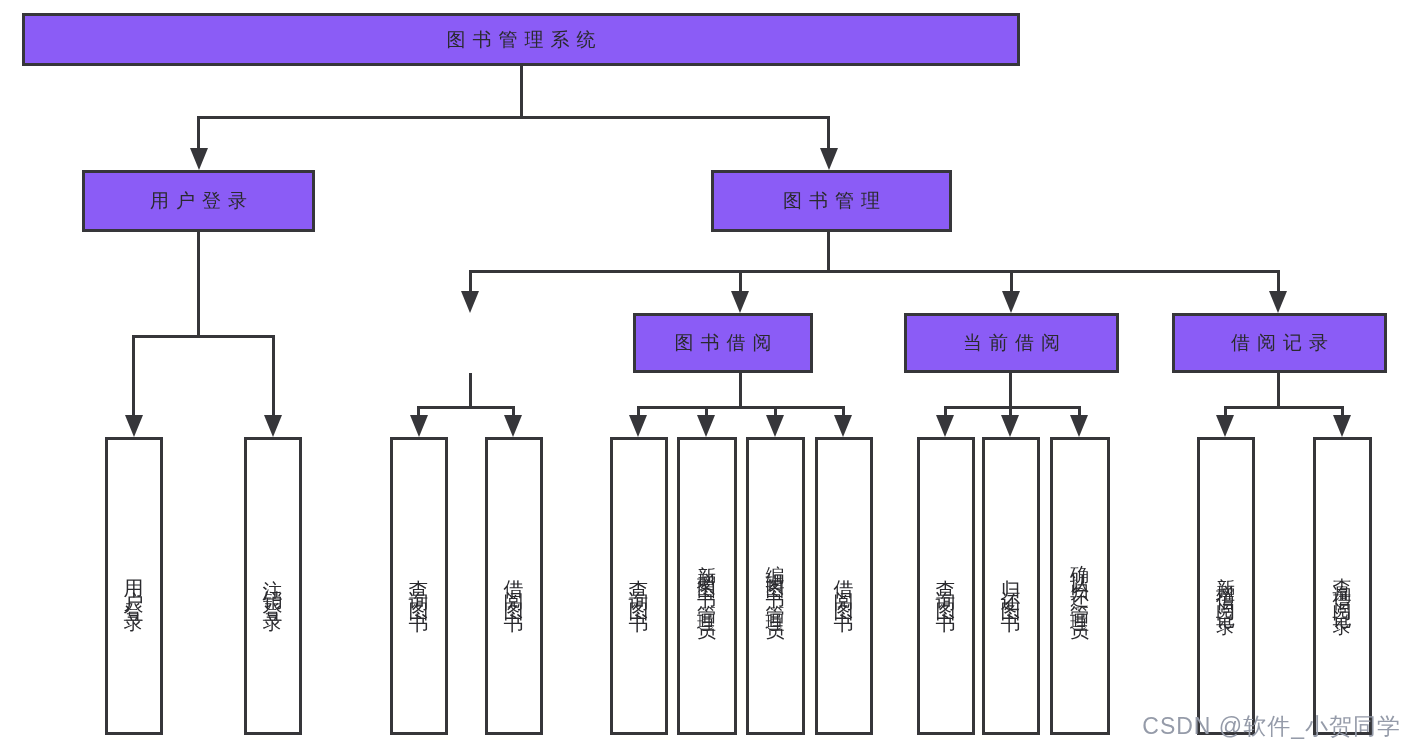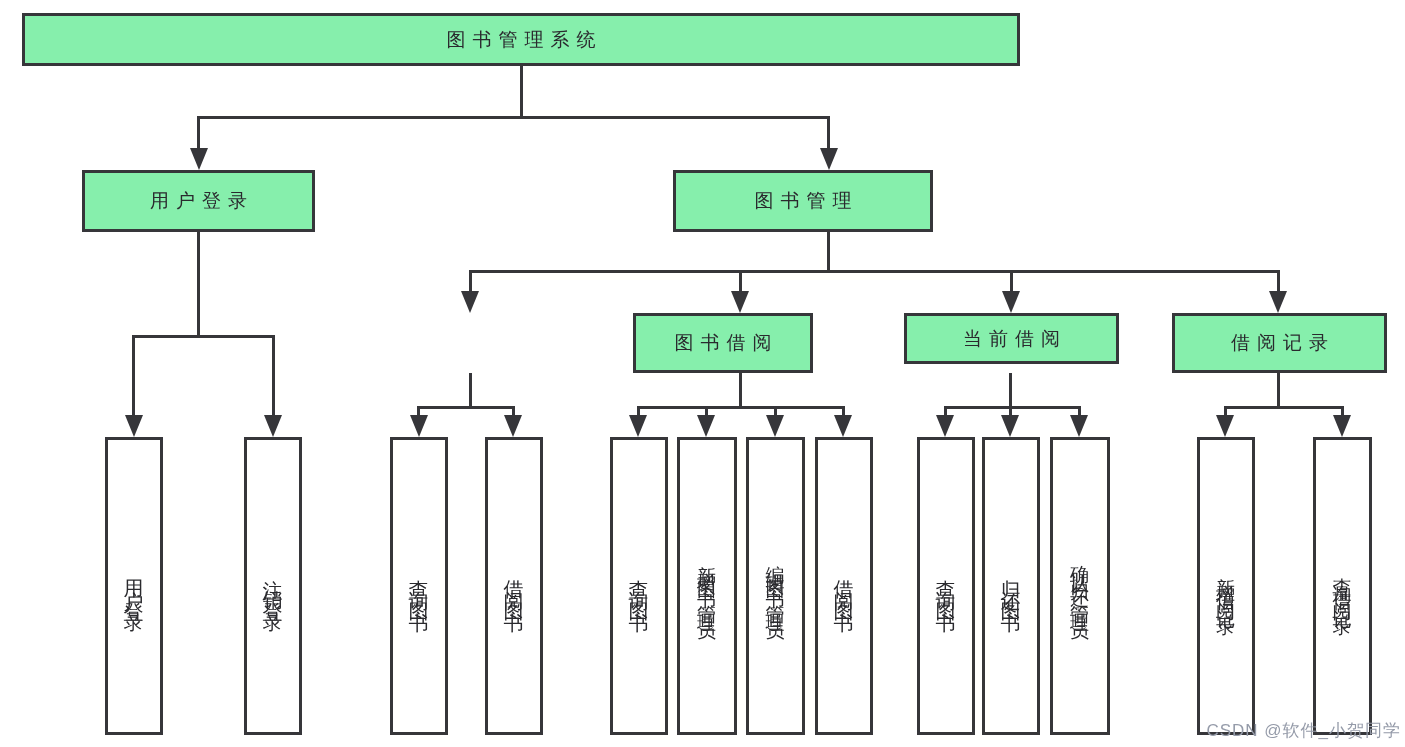--- a/index.html
+++ b/index.html
@@ -1,21 +1,21 @@
 <!DOCTYPE html>
 <html><head>
 <meta charset="utf-8">
 <style>
   html,body{margin:0;padding:0;background:#ffffff;}
   body{font-family:"Liberation Sans","DejaVu Sans",sans-serif;}
   #canvas{
     position:relative;width:1405px;height:747px;background:#ffffff;overflow:hidden;
   }
   .box{
-    position:absolute;background:#86efac;border:3px solid #36363a;box-sizing:border-box;
+    position:absolute;background:#8b5cf6;border:3px solid #36363a;box-sizing:border-box;
     display:flex;align-items:center;justify-content:center;
     color:#2a2a2e;font-size:19px;letter-spacing:7px;text-indent:7px;white-space:nowrap;
   }
   .leaf{
     position:absolute;background:#ffffff;border:3px solid #36363a;box-sizing:border-box;
     display:flex;align-items:center;justify-content:center;
     color:#2a2a2e;
   }
   .leaf > span{
     writing-mode:vertical-lr;text-orientation:mixed;
@@ -23,38 +23,38 @@
   }
   .leaf.long > span{font-size:19px;letter-spacing:8px;}
   .vl,.hl{position:absolute;background:#36363a;}
   .ah{
     position:absolute;width:0;height:0;
     border-left:9px solid transparent;border-right:9px solid transparent;
     border-top:22px solid #36363a;
   }
   .watermark{
     position:absolute;right:4px;bottom:5px;
-    font-size:17px;color:#959ba9;letter-spacing:1px;white-space:nowrap;
+    font-size:23px;color:#959ba9;letter-spacing:1px;white-space:nowrap;
   }
 </style>
 </head>
 <body>
 
 <div id="canvas">
 
   <div class="box" style="left:22px;top:13px;width:998px;height:53px">图书管理系统</div>
 
   <div class="box" style="left:82px;top:170px;width:233px;height:62px">用户登录</div>
 
-  <div class="box" style="left:673px;top:170px;width:260px;height:62px">图书管理</div>
+  <div class="box" style="left:711px;top:170px;width:241px;height:62px">图书管理</div>
 
 
   <div class="box" style="left:633px;top:313px;width:180px;height:60px">图书借阅</div>
 
-  <div class="box" style="left:904px;top:313px;width:215px;height:51px">当前借阅</div>
+  <div class="box" style="left:904px;top:313px;width:215px;height:60px">当前借阅</div>
 
   <div class="box" style="left:1172px;top:313px;width:215px;height:60px">借阅记录</div>
 
   <div class="leaf" style="left:105px;top:437px;width:58px;height:298px">
     <span>用户登录</span>
   </div>
   <div class="leaf" style="left:244px;top:437px;width:58px;height:298px">
     <span>注销登录</span>
   </div>
 

